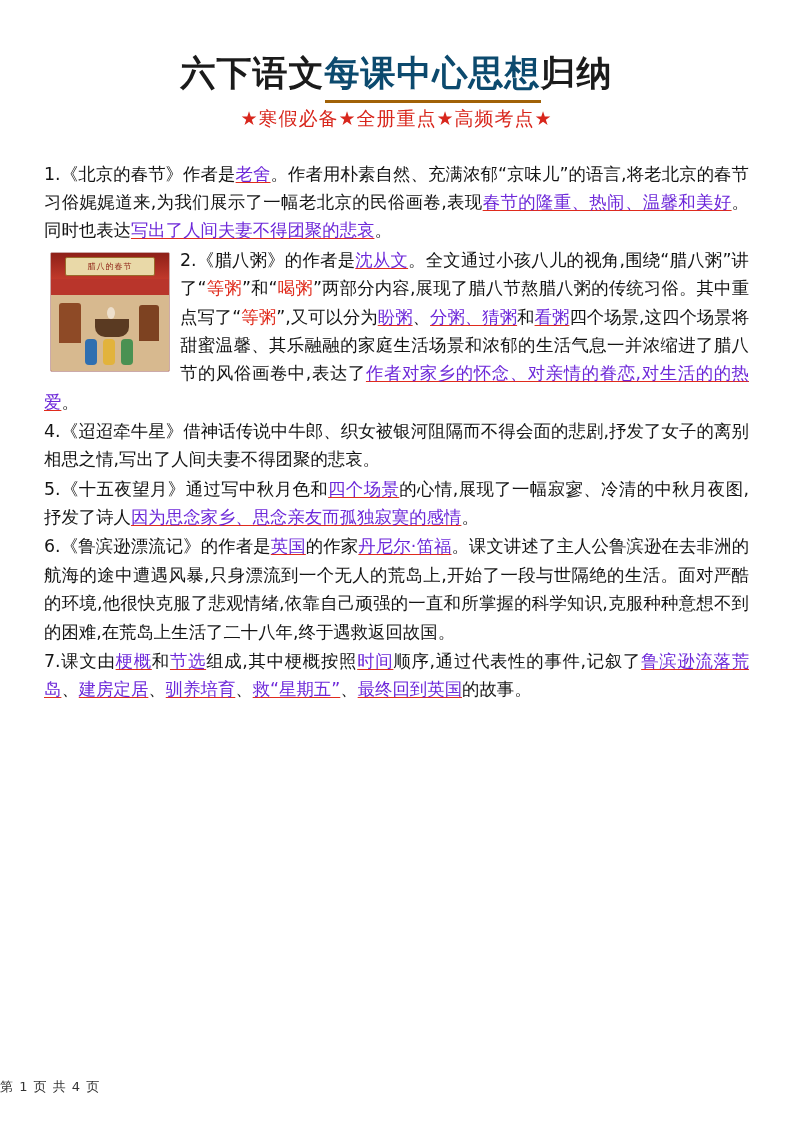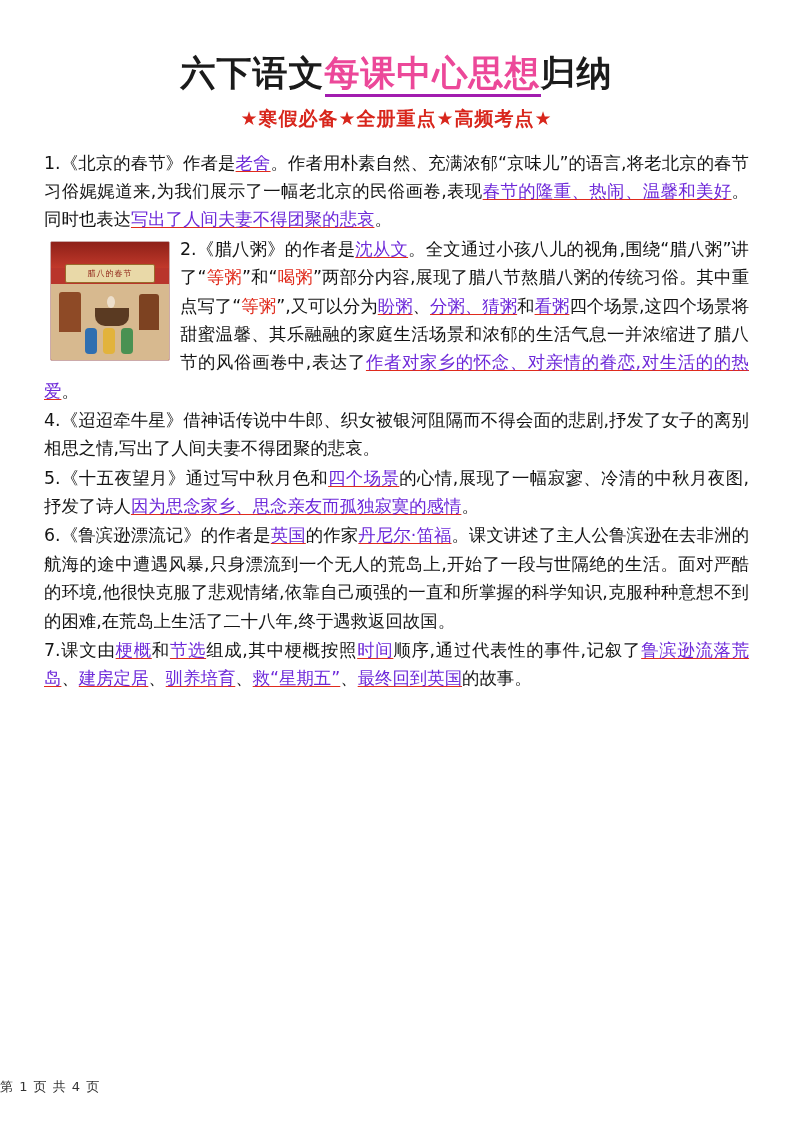--- a/index.html
+++ b/index.html
@@ -19,30 +19,30 @@
   .title{
     text-align:center;
     font-size:35px;
     font-weight:bold;
     letter-spacing:1px;
     margin:12px 0 4px 0;
     line-height:1.25;
     white-space:nowrap;
   }
   .title .hl{
-    color:#ec4899;
-    border-bottom:3px solid #a21caf;
-    padding-bottom:1px;
+    color:#0c4a6e;
+    border-bottom:3px solid #a16207;
+    padding-bottom:7px;
   }
   .subtitle{
     text-align:center;
     font-size:19px;
-    font-weight:bold;
+    font-weight:normal;
     color:#d8261c;
-    margin:10px 0 17px 0;
+    margin:10px 0 28px 0;
     letter-spacing:1px;
   }
   .body{
     font-size:17.4px;
     line-height:1.63;
     text-align:justify;
     color:#141414;
   }
   p{margin:0 0 1px 0;}
   .r{color:#e02b1c;}
@@ -55,21 +55,21 @@
     background:#b9352b;
     position:relative;
     overflow:hidden;
     border-radius:2px;
   }
   .thumb .roof{
     position:absolute;left:0;right:0;top:0;height:26px;
     background:linear-gradient(#8e2018,#c1392b);
   }
   .thumb .banner{
-    position:absolute;left:14px;right:14px;top:22px;height:17px;
+    position:absolute;left:14px;right:14px;top:4px;height:17px;
     background:#e9d9a8;border:1px solid #9a6a2a;border-radius:2px;
     font-size:8px;color:#8c1d12;text-align:center;line-height:17px;
     letter-spacing:1px;
   }
   .thumb .wall{
     position:absolute;left:0;right:0;top:42px;bottom:0;
     background:#d7b98f;
   }
   .thumb .door{
     position:absolute;left:8px;top:50px;width:22px;height:40px;background:#8e4a26;border-radius:3px 3px 0 0;

